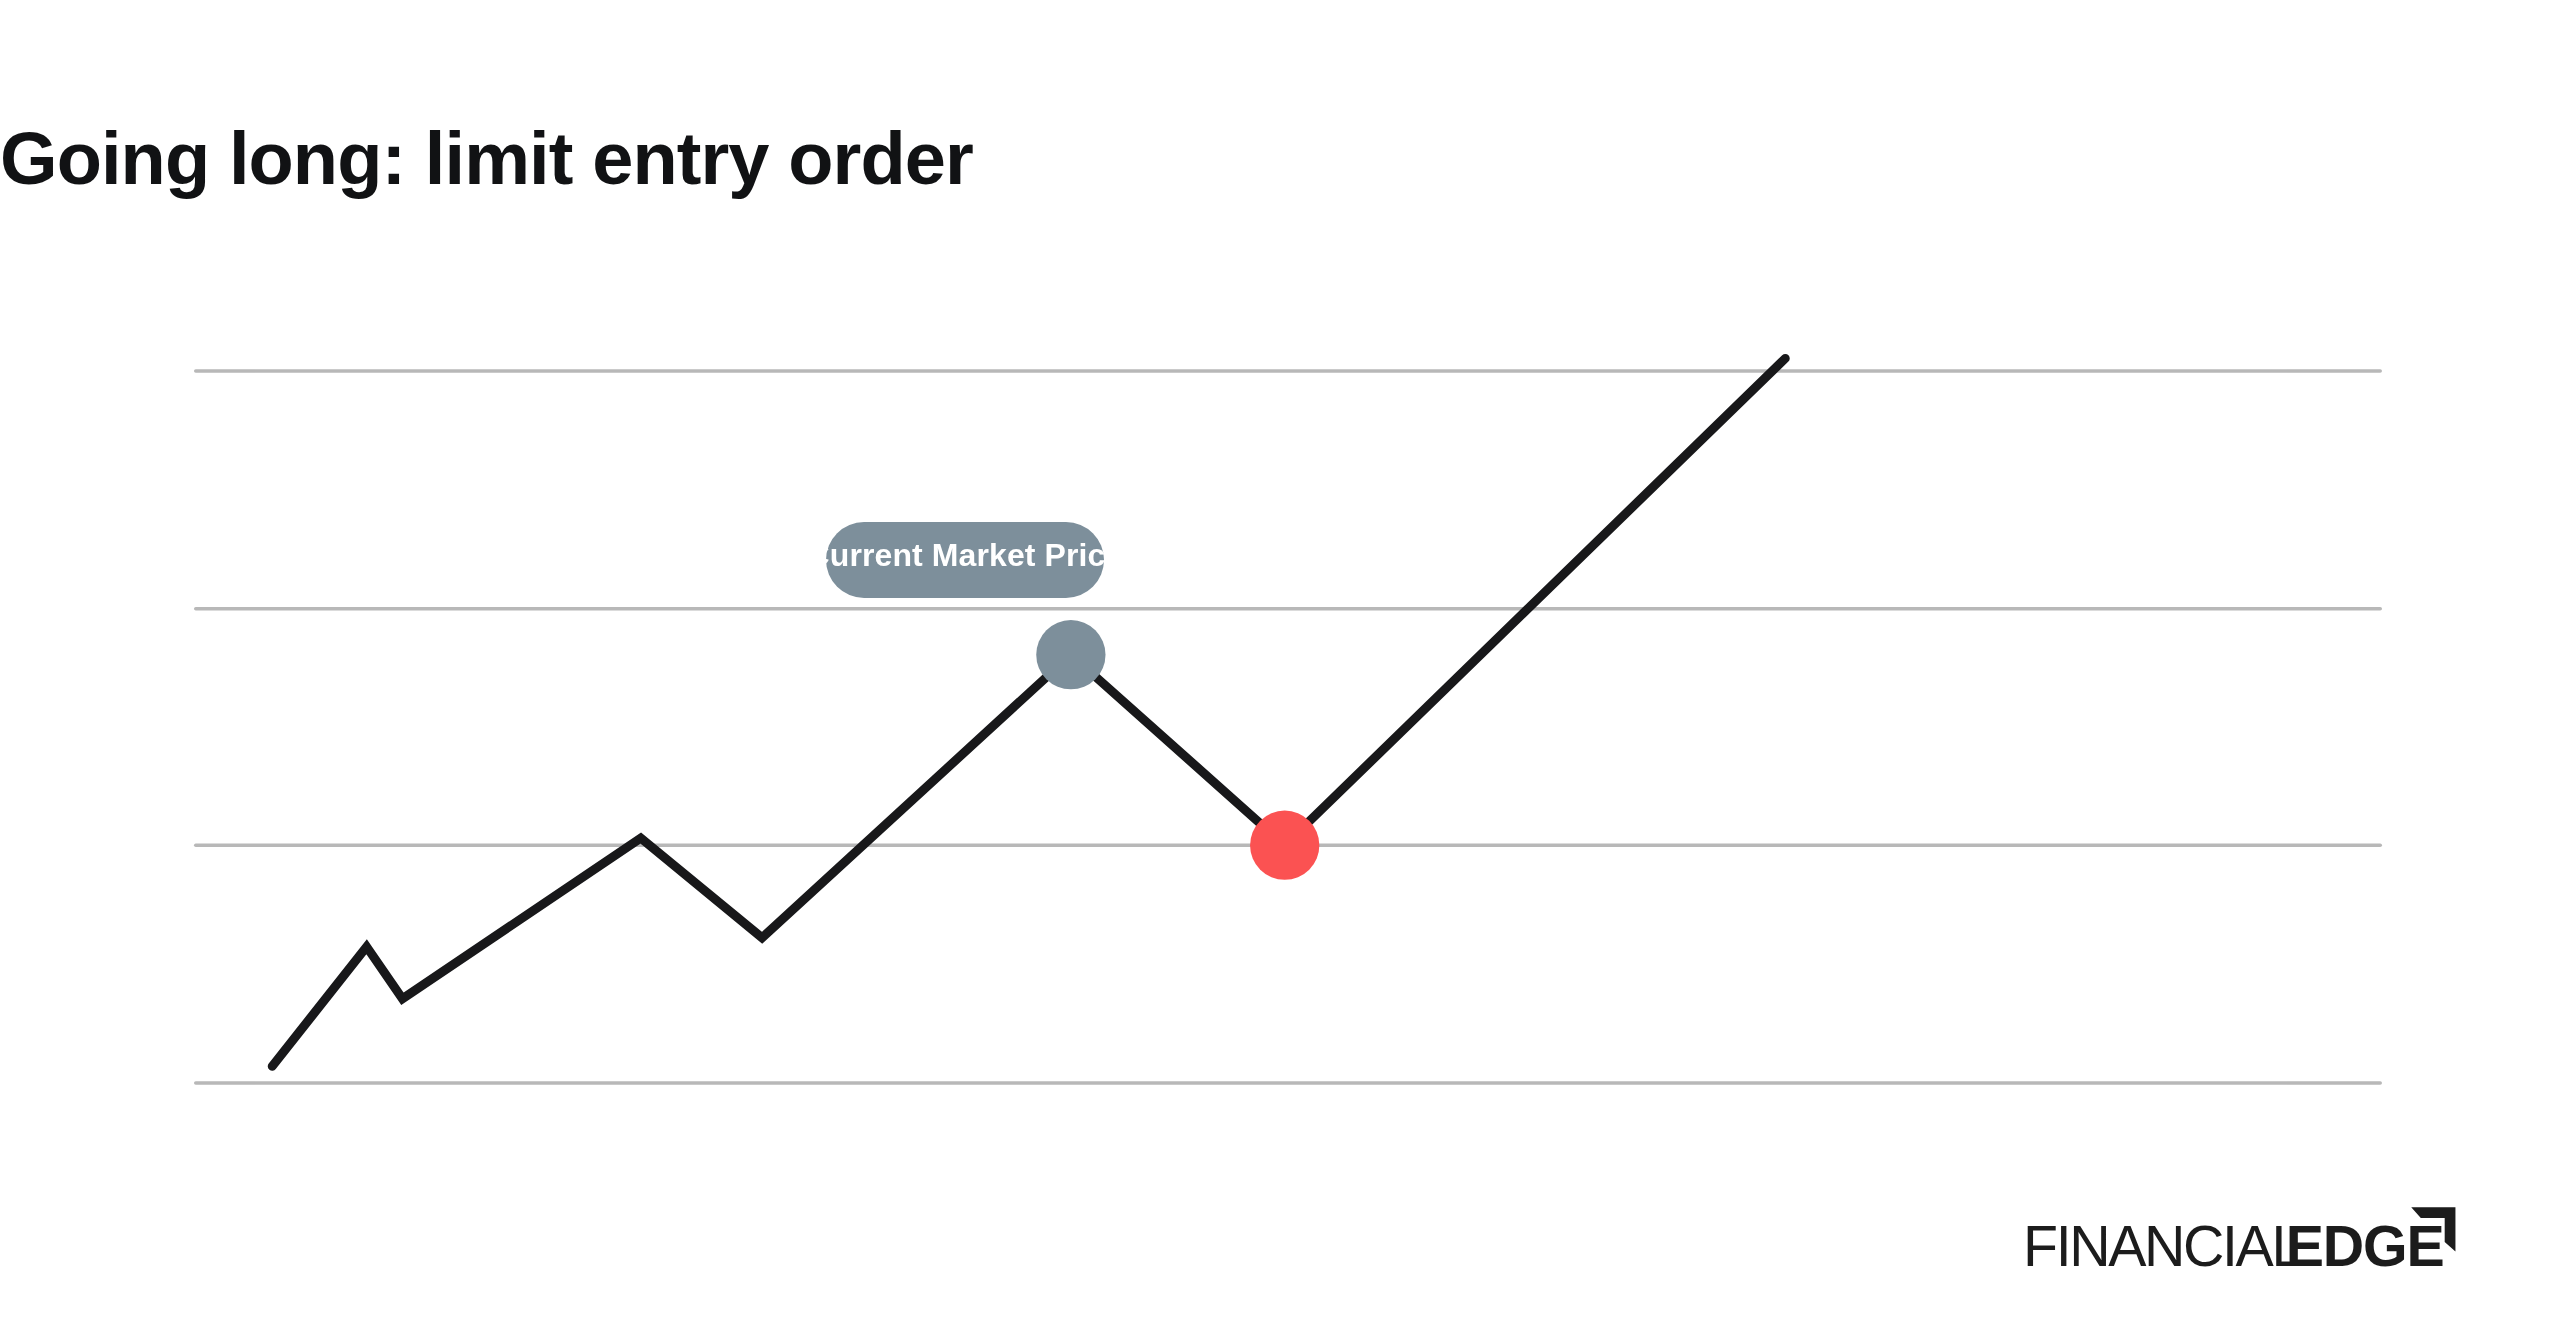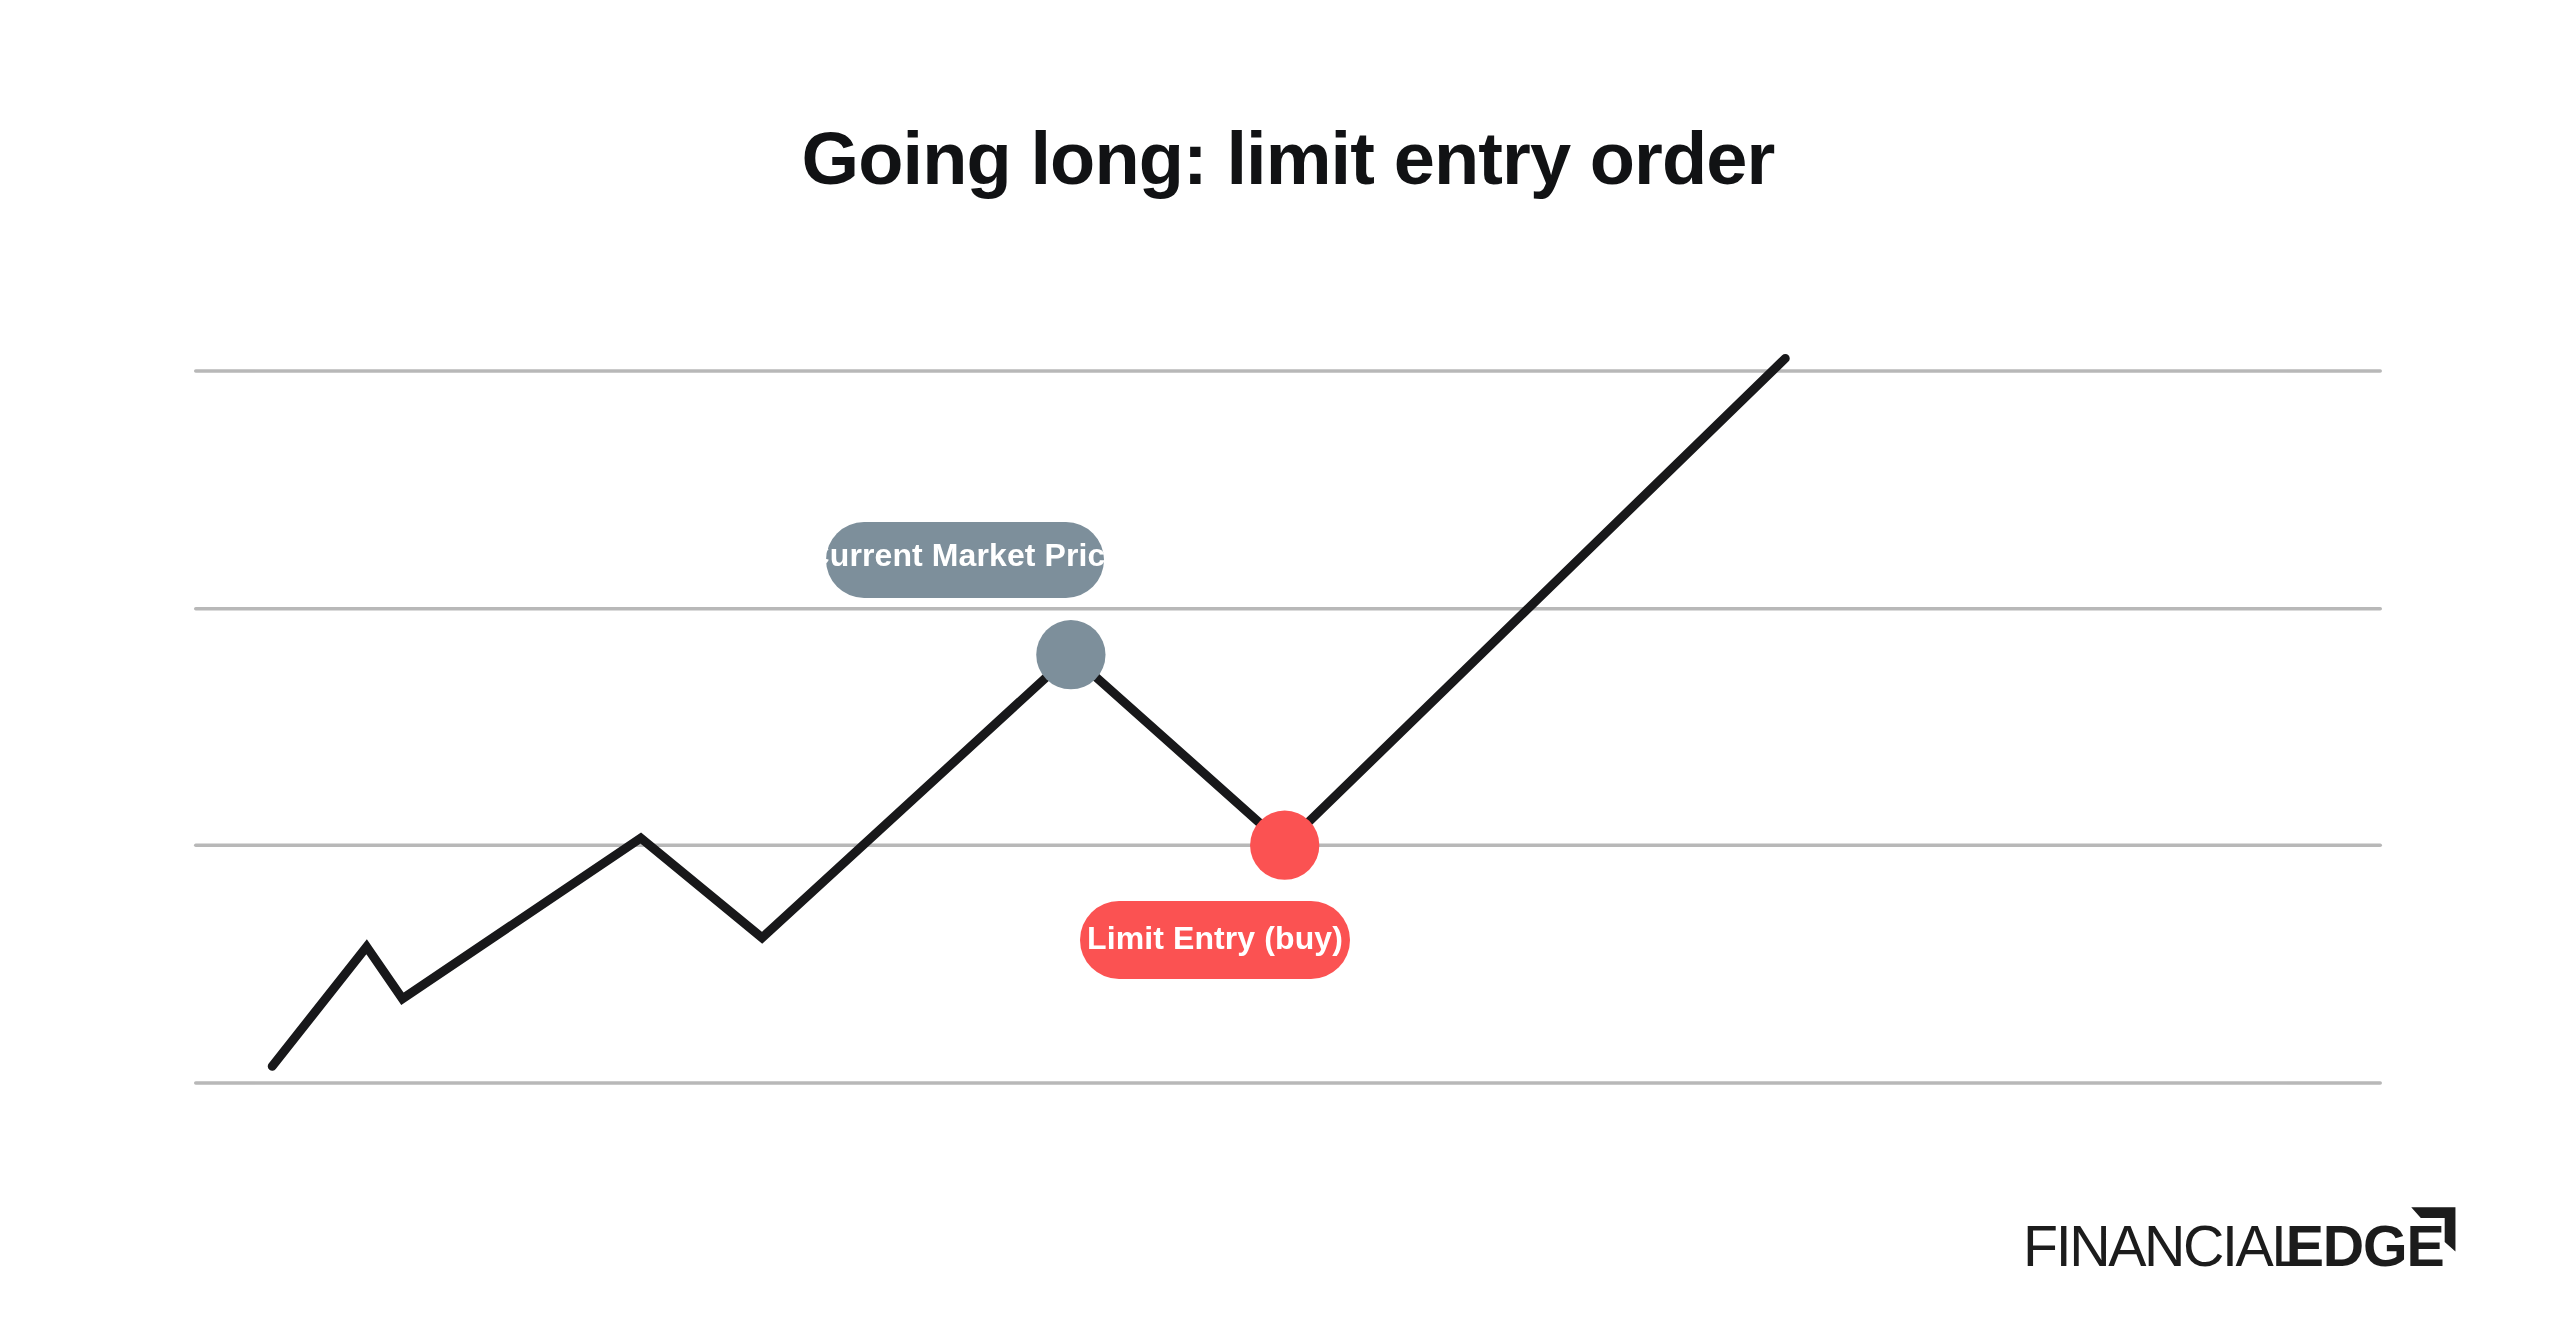--- a/index.html
+++ b/index.html
@@ -21,21 +21,21 @@
     height: 1344px;
     background: #ffffff;
   }
 
   
   #chart-title {
     position: absolute;
     left: 0;
     top: 122px;
     width: 2576px;
-    text-align: center;
+    text-align: left;
     font-family: "Liberation Sans", sans-serif;
     font-size: 74px;
     font-weight: 700;
     letter-spacing: -0.9px;
     color: #111214;
     line-height: 1.0;
     white-space: nowrap;
   }
 
   
@@ -128,21 +128,20 @@
 
     <polyline points="455,1785 613,1585 673,1672 1072,1403 1275,1570 1792,1096 2150,1415 2988,600" fill="none" stroke="#18181a" stroke-width="15" stroke-linecap="round" stroke-linejoin="miter"></polyline>
 
     <circle cx="1792" cy="1096" r="58" fill="#7d8f9b"></circle>
 
     <circle cx="2150" cy="1415" r="58" fill="#fb5252"></circle>
   </svg>
 
   <div class="pill" id="pill-current-market-price">Current Market Price</div>
 
-  <div class="pill" id="pill-limit-entry">Limit Entry (buy)</div>
 
   <div id="brand-logo">
     <svg width="442" height="78" viewBox="0 0 740 130">
       <text class="logo-text logo-text-thin" x="0" y="100">FINANCIAL</text>
       <text class="logo-text logo-text-bold" x="440" y="100">EDGE</text>
       <g>
         <path d="M 650 2 L 724 2 L 724 76 L 706 60 L 706 20 L 666 20 Z" fill="#1c1c1c"></path>
       </g>
     </svg>
   </div>

